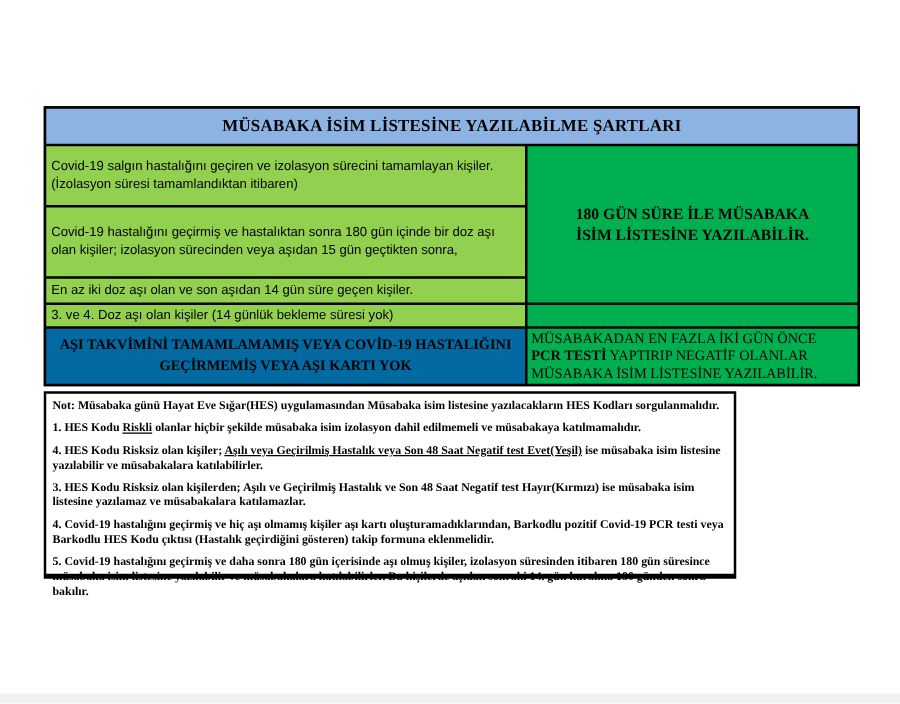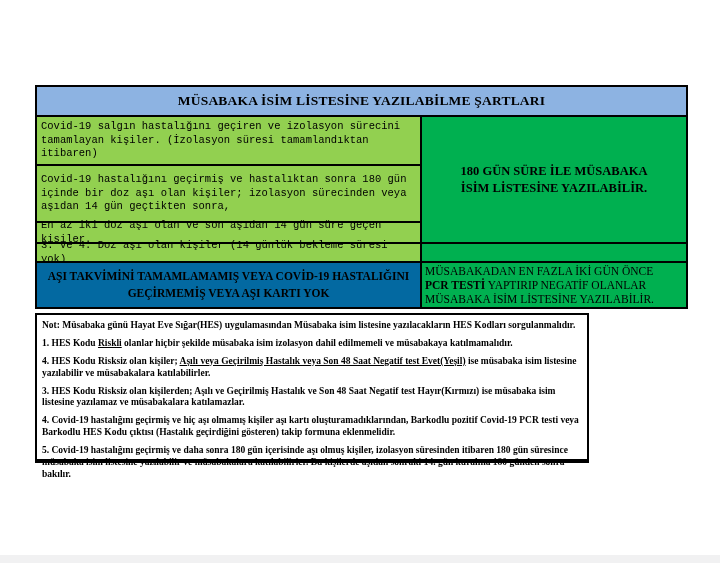--- a/index.html
+++ b/index.html
@@ -7,30 +7,30 @@
          font-family:"Liberation Serif",serif;color:#000;}
 
   
   .tbl{position:absolute;left:35px;top:85px;width:653px;box-sizing:border-box;
        display:grid;grid-template-columns:383px 1fr;
        grid-template-rows:28px 47px 55px 19px 17px 44px;
        gap:2px;background:#000;border:2px solid #000;}
   .cell{box-sizing:border-box;display:flex;flex-direction:column;justify-content:center;}
   .hdr{grid-column:1/3;background:#8db3e2;align-items:center;
        font-weight:bold;font-size:13.5px;letter-spacing:.2px;text-align:center;}
-  .lg{background:#92d050;font-family:Liberation Mono, monospace;font-size:10.5px;
+  .lg{background:#92d050;font-family:Liberation Sans, sans-serif;font-size:10.5px;
       line-height:1.32;padding:2px 4px;}
   .yellow{background:#0369a1;font-weight:bold;font-size:11.5px;text-align:center;
       line-height:1.45;align-items:center;padding:1px 4px;}
   .dg{background:#00b050;}
   .spanA{grid-column:2;grid-row:2/5;align-items:center;text-align:center;
       font-weight:bold;font-size:12.5px;line-height:1.35;padding:2px 28px;}
   .spanB{grid-column:2;grid-row:5;}
-  .pcr{grid-column:2;grid-row:6;font-size:11.5px;line-height:1.23;padding:1px 3px;
-      justify-content:flex-start;}
+  .pcr{grid-column:2;grid-row:6;font-size:11.5px;line-height:1.23;padding:13px 3px;
+      justify-content:center;}
   .pcr .b{font-weight:bold;}
 
   
   .notes{position:absolute;left:35px;top:313px;width:554px;height:150px;
       box-sizing:border-box;border:2px solid #000;border-bottom-width:4px;
       background:#fff;padding:5px 6px 2px 5px;
       font-weight:bold;font-size:9.5px;line-height:1.25;}
   .note{margin:0 0 6px 0;}
   .note .u{text-decoration:underline;}
 
@@ -39,21 +39,21 @@
 </style>
 </head>
 <body>
 
 <div class="sheet">
 
   <div class="tbl">
     <div class="cell hdr">MÜSABAKA İSİM LİSTESİNE YAZILABİLME ŞARTLARI</div>
 
     <div class="cell lg">Covid-19 salgın hastalığını geçiren ve izolasyon sürecini tamamlayan kişiler. (İzolasyon süresi tamamlandıktan itibaren)</div>
-    <div class="cell lg">Covid-19 hastalığını geçirmiş ve hastalıktan sonra 180 gün içinde bir doz aşı olan kişiler; izolasyon sürecinden veya aşıdan 14 gün geçtikten sonra,</div>
+    <div class="cell lg">Covid-19 hastalığını geçirmiş ve hastalıktan sonra 180 gün içinde bir doz aşı olan kişiler; izolasyon sürecinden veya aşıdan 15 gün geçtikten sonra,</div>
     <div class="cell lg">En az iki doz aşı olan ve son aşıdan 14 gün süre geçen kişiler.</div>
     <div class="cell lg">3. ve 4. Doz aşı olan kişiler (14 günlük bekleme süresi yok)</div>
     <div class="cell yellow">AŞI TAKVİMİNİ TAMAMLAMAMIŞ VEYA COVİD-19 HASTALIĞINI GEÇİRMEMİŞ VEYA AŞI KARTI YOK</div>
 
     <div class="cell dg spanA">180 GÜN SÜRE İLE MÜSABAKA İSİM LİSTESİNE YAZILABİLİR.</div>
     <div class="cell dg spanB"></div>
     <div class="cell dg pcr">
       <div>MÜSABAKADAN EN FAZLA İKİ GÜN ÖNCE</div>
       <div><span class="b">PCR TESTİ</span><span> YAPTIRIP NEGATİF OLANLAR</span></div>
       <div>MÜSABAKA İSİM LİSTESİNE YAZILABİLİR.</div>

